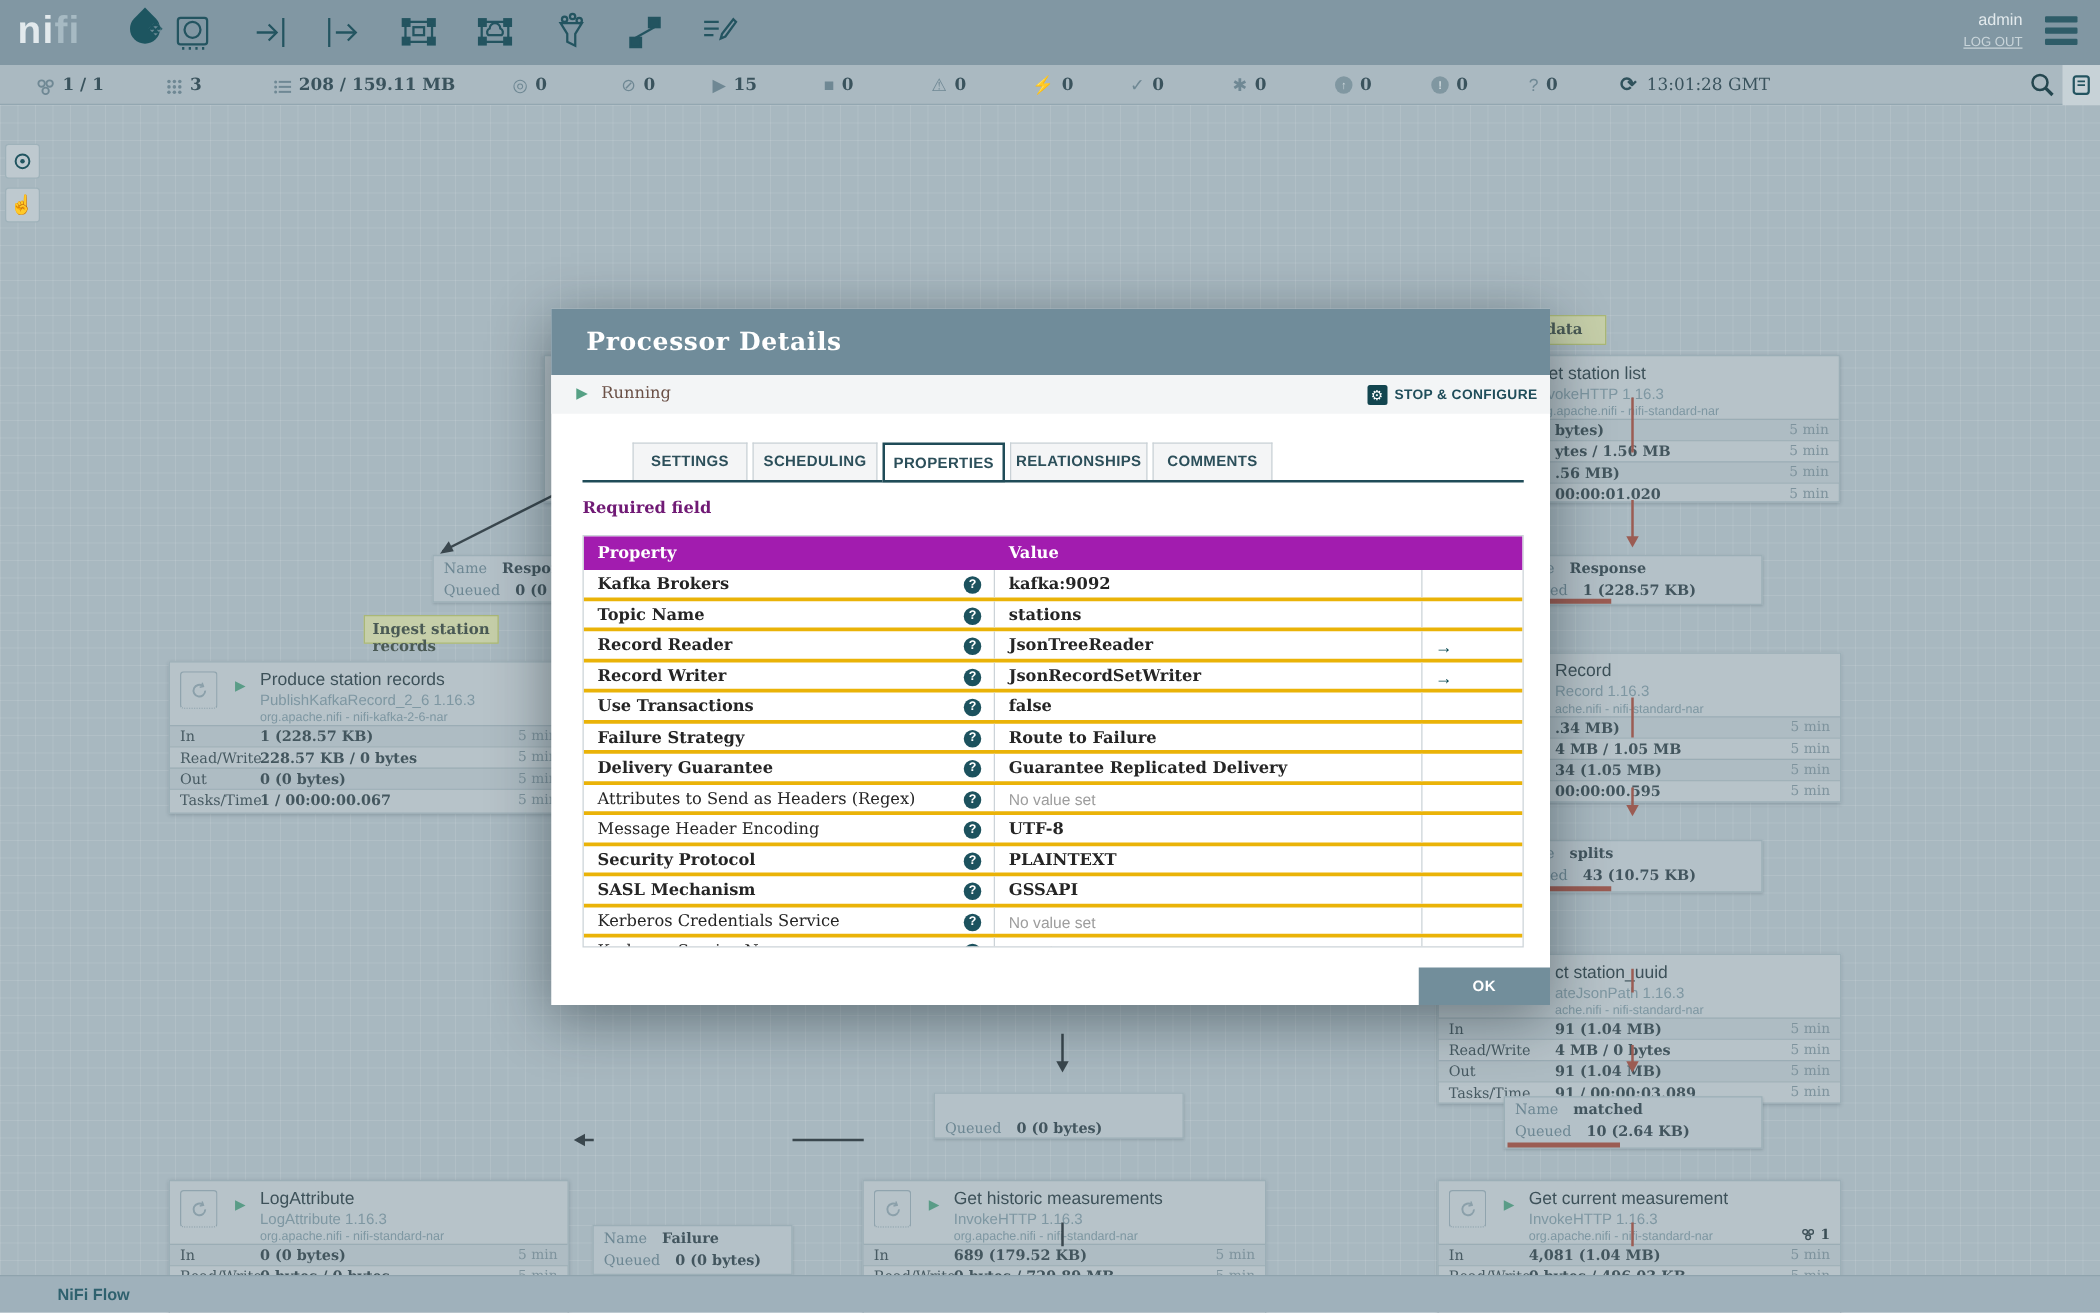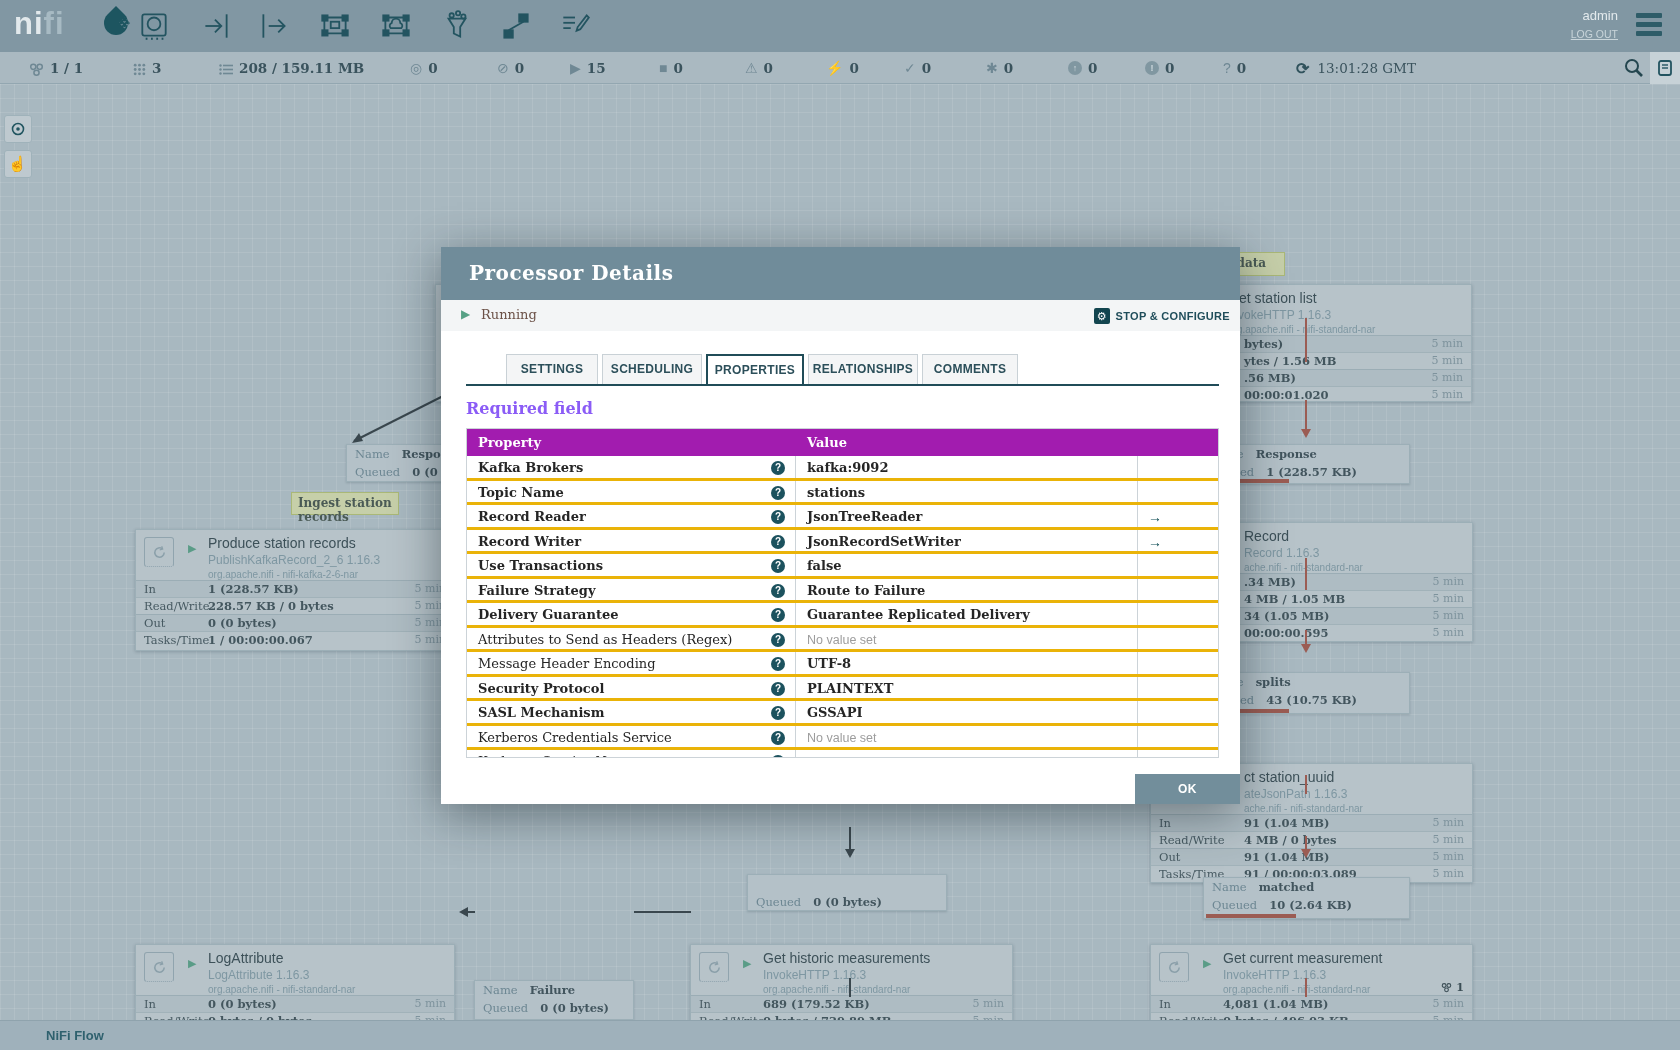--- a/index.html
+++ b/index.html
@@ -96,21 +96,21 @@
              display:flex; align-items:center; justify-content:center; }
   #stopcfg span.lbl { font-size:11px; font-weight:bold; color:#1f4d5a; letter-spacing:.3px;text-align:right; }
 
   #tabs { position:absolute; left:25px; top:107px; width:753px; height:32px;margin-left:40px; }
   .tab { position:absolute; top:0; height:30px; background:#f4f5f6; border:1px solid #c9d1d6; border-bottom:none;
          font-size:12px; font-weight:bold; color:#2c4f5a; letter-spacing:.3px; text-align:center; line-height:28px; cursor:pointer; }
   .tab.active { background:#fff; border:2px solid #204c58; height:32px; z-index:2; }
   #tabline { position:absolute; left:25px; top:137px; width:753px; height:2px; background:#204c58; }
 
   #reqnote { position:absolute; left:25px; top:152px; font-family:"DejaVu Serif", serif; font-weight:bold;
-             font-size:16px; color:#8b5cf6; }
+             font-size:13px; color:#701a75; }
 
   #ptable { position:absolute; left:25px; top:181px; width:753px; height:330px; overflow:hidden;
             border:1px solid #ccd3d8; }
   #pthead { display:grid; grid-template-columns:329px 342px 1fr; height:27px; background:#a21caf; }
   #pthead div { font-family:"DejaVu Serif", serif; font-weight:bold; font-size:13px; color:#fff;
                 line-height:27px; padding-left:11px; }
   .prow { display:grid; grid-template-columns:329px 342px 1fr; height:24.5px; border-bottom:3px solid #eab308; }
   .pc { position:relative; line-height:24px; font-family:"DejaVu Serif", serif; font-size:13px; color:#252525;
         border-right:1px solid #ccd3d8; white-space:nowrap; overflow:hidden; }
   .pc.last { border-right:none; }

